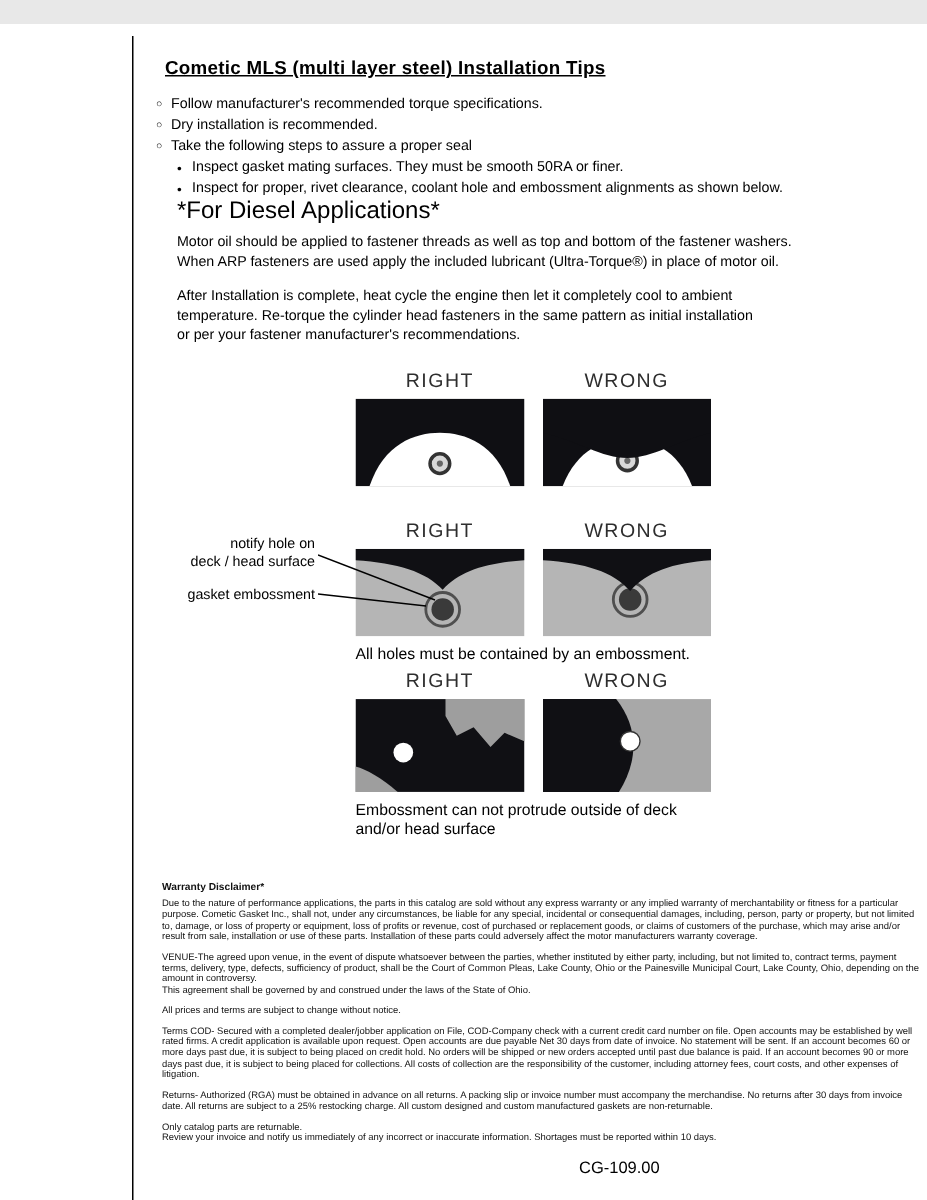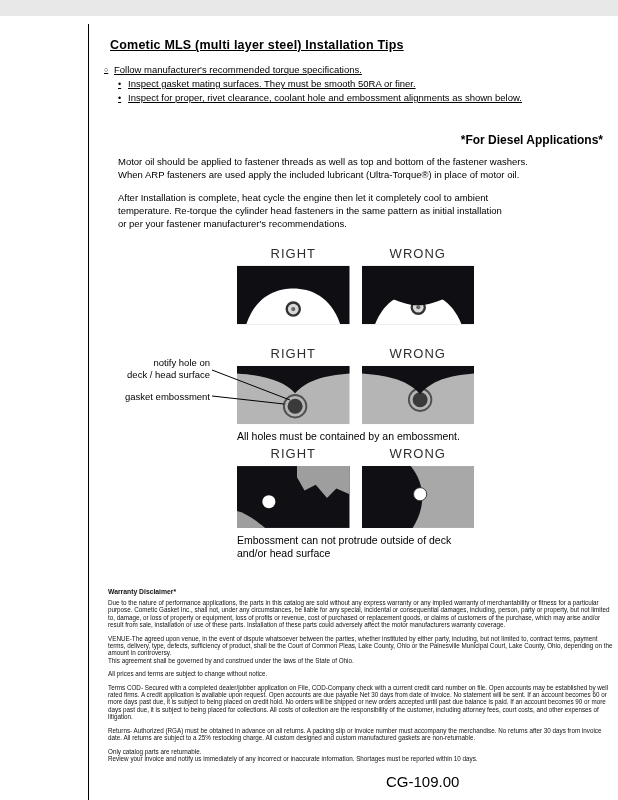--- a/index.html
+++ b/index.html
@@ -10,27 +10,27 @@
     padding-left:41px;
   }
   .vrule { position:absolute; left:88px; top:8px; width:1px; height:786px; background:#000; }
 
   .title {
     position:absolute; left:110px; top:22px;
     font-size:12.5px; font-weight:bold; text-decoration:underline; letter-spacing:0.2px;
   }
 
   .tips { position:absolute; left:104px; top:47px; font-size:9.5px; line-height:14px; }
-  .b-row { display:flex;text-decoration:underline; }
+  .b-row { display:flex; }
   .b-marker { width:10px; text-align:left; font-size:7px; line-height:14px; }
   .b-sub { margin-left:14px; }
   .b-sub .b-marker { font-size:9px; }
 
   .diesel { position:absolute; left:118px; top:118px; width:485px; font-size:9.5px; line-height:13px; }
-  .diesel h2 { font-size:12px; font-weight:bold; margin:0 0 8px 0;text-align:right; }
+  .diesel h2 { font-size:16px; font-weight:normal; margin:0 0 8px 0; }
   .diesel p { margin:0 0 10px 0; white-space:pre-line; }
   .diesel .note { margin-top:4px; }
 
   .fig { position:absolute; left:237px; width:237px; }
   .fig-labels { display:flex; gap:12px; height:16px; }
   .fig-labels span { width:120px; text-align:center; font-size:13px; color:#2e2e2e; letter-spacing:1px; }
   .fig-panels { display:flex; gap:12px; margin-top:2px; }
   .fig-caption { margin-top:4px; font-size:10.5px; line-height:13px; white-space:pre-line; }
   .fig1 { top:230px; }
   .fig2 { top:330px; }
@@ -38,34 +38,42 @@
 
   .ann { position:absolute; font-size:9.5px; line-height:11.5px; text-align:right; white-space:pre-line; }
   .ann1 { left:114px; top:341px; width:96px; }
   .ann2 { left:106px; top:375px; width:104px; }
   .ann-lines { position:absolute; left:212px; top:348px; }
 
   .disclaimer { position:absolute; left:108px; top:572px; width:506px; color:#111; }
   .disclaimer h3 { font-size:6.8px; font-weight:bold; margin:0 0 4px 0; }
   .disclaimer p { font-size:6.3px; line-height:7.4px; margin:0 0 6px 0; white-space:pre-line; }
 
-  .footer-code { position:absolute; left:386px; top:757px; font-size:15px;text-align:right; }
+  .footer-code { position:absolute; left:386px; top:757px; font-size:11px;text-align:right; }
 </style>
 </head>
 <body>
 
 <div class="page">
   <div class="vrule"></div>
 
   <div class="title">Cometic MLS (multi layer steel) Installation Tips</div>
 
   <div class="tips">
     <div class="b-row">
       <span class="b-marker">○</span>
       <span>Follow manufacturer's recommended torque specifications.</span>
+    </div>
+    <div class="b-row">
+      <span class="b-marker">○</span>
+      <span>Dry installation is recommended.</span>
+    </div>
+    <div class="b-row">
+      <span class="b-marker">○</span>
+      <span>Take the following steps to assure a proper seal</span>
     </div>
     <div class="b-row b-sub">
       <span class="b-marker">•</span>
       <span>Inspect gasket mating surfaces.  They must be smooth 50RA or finer.</span>
     </div>
     <div class="b-row b-sub">
       <span class="b-marker">•</span>
       <span>Inspect for proper, rivet clearance, coolant hole and embossment alignments as shown below.</span>
     </div>
   </div>

